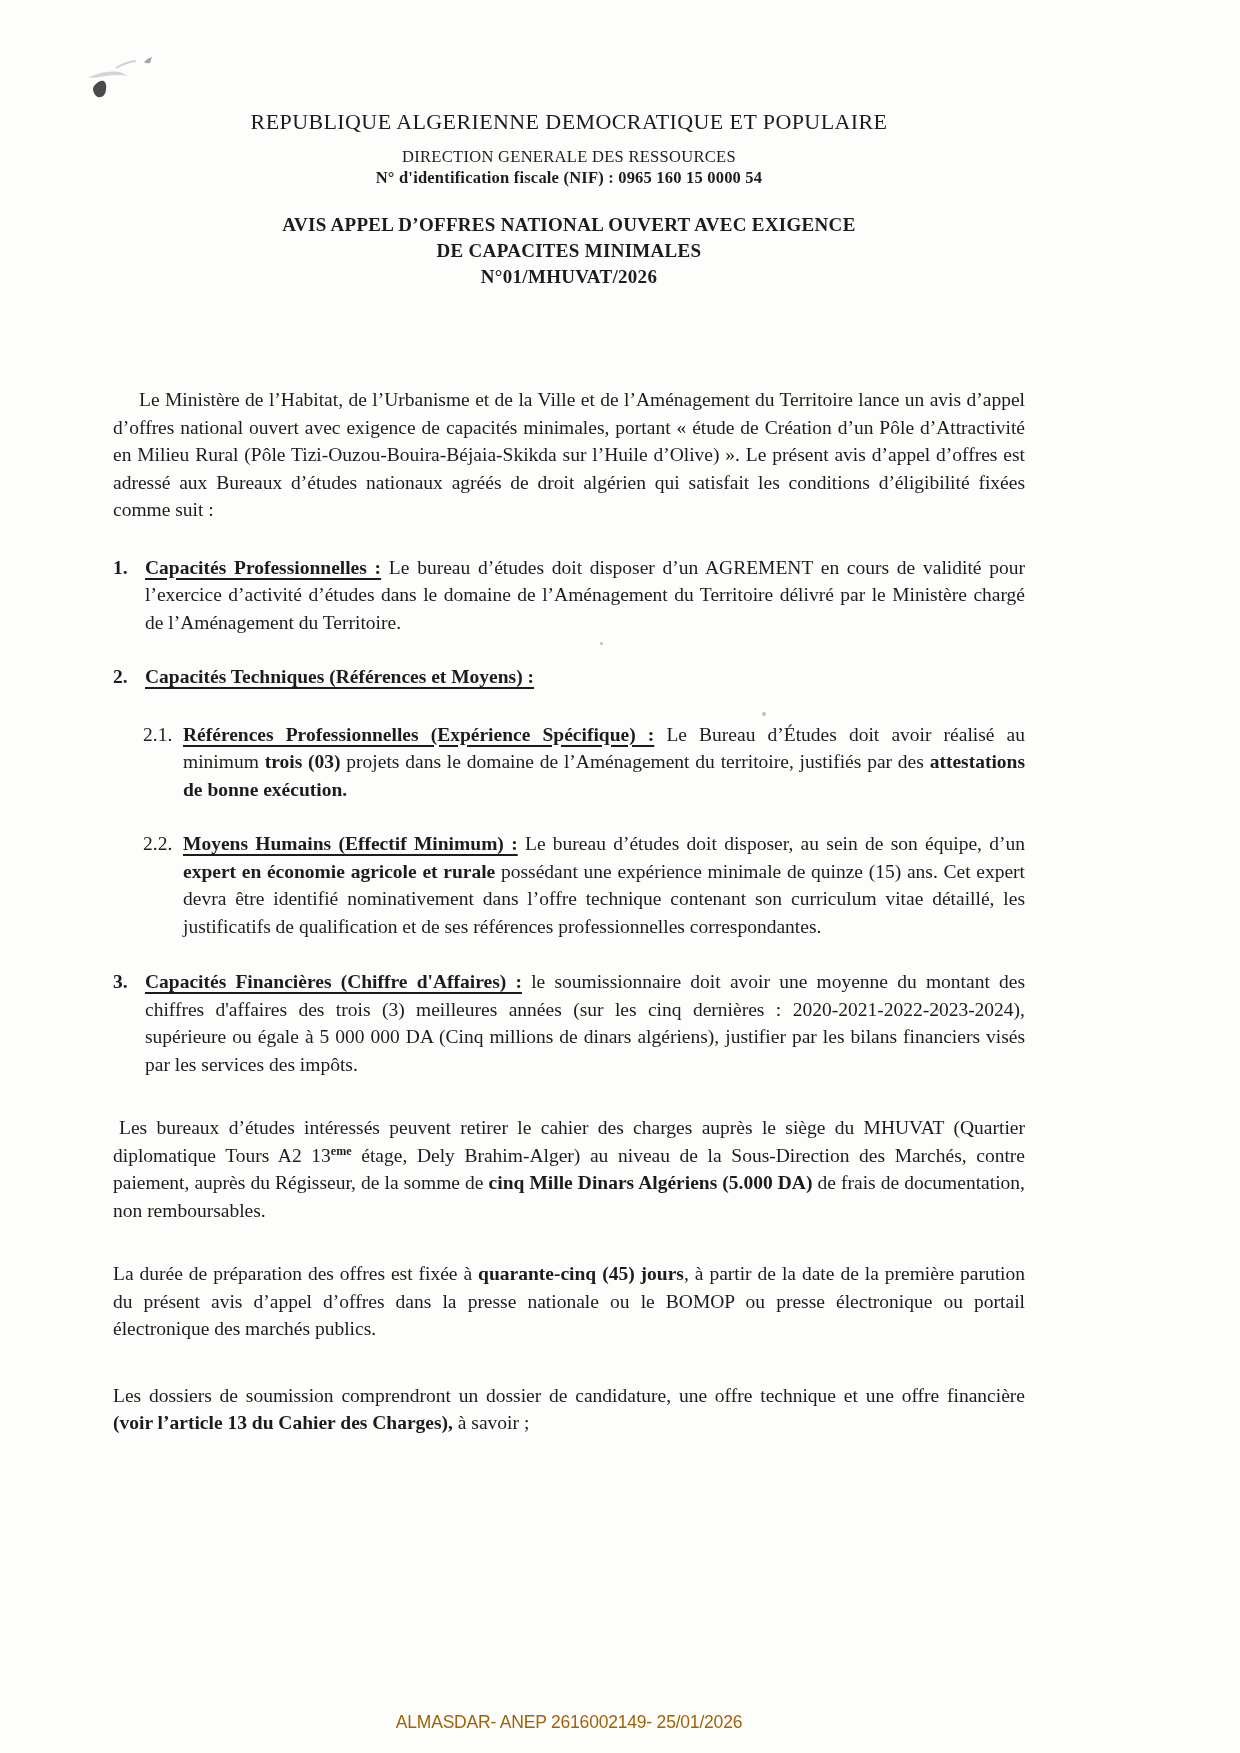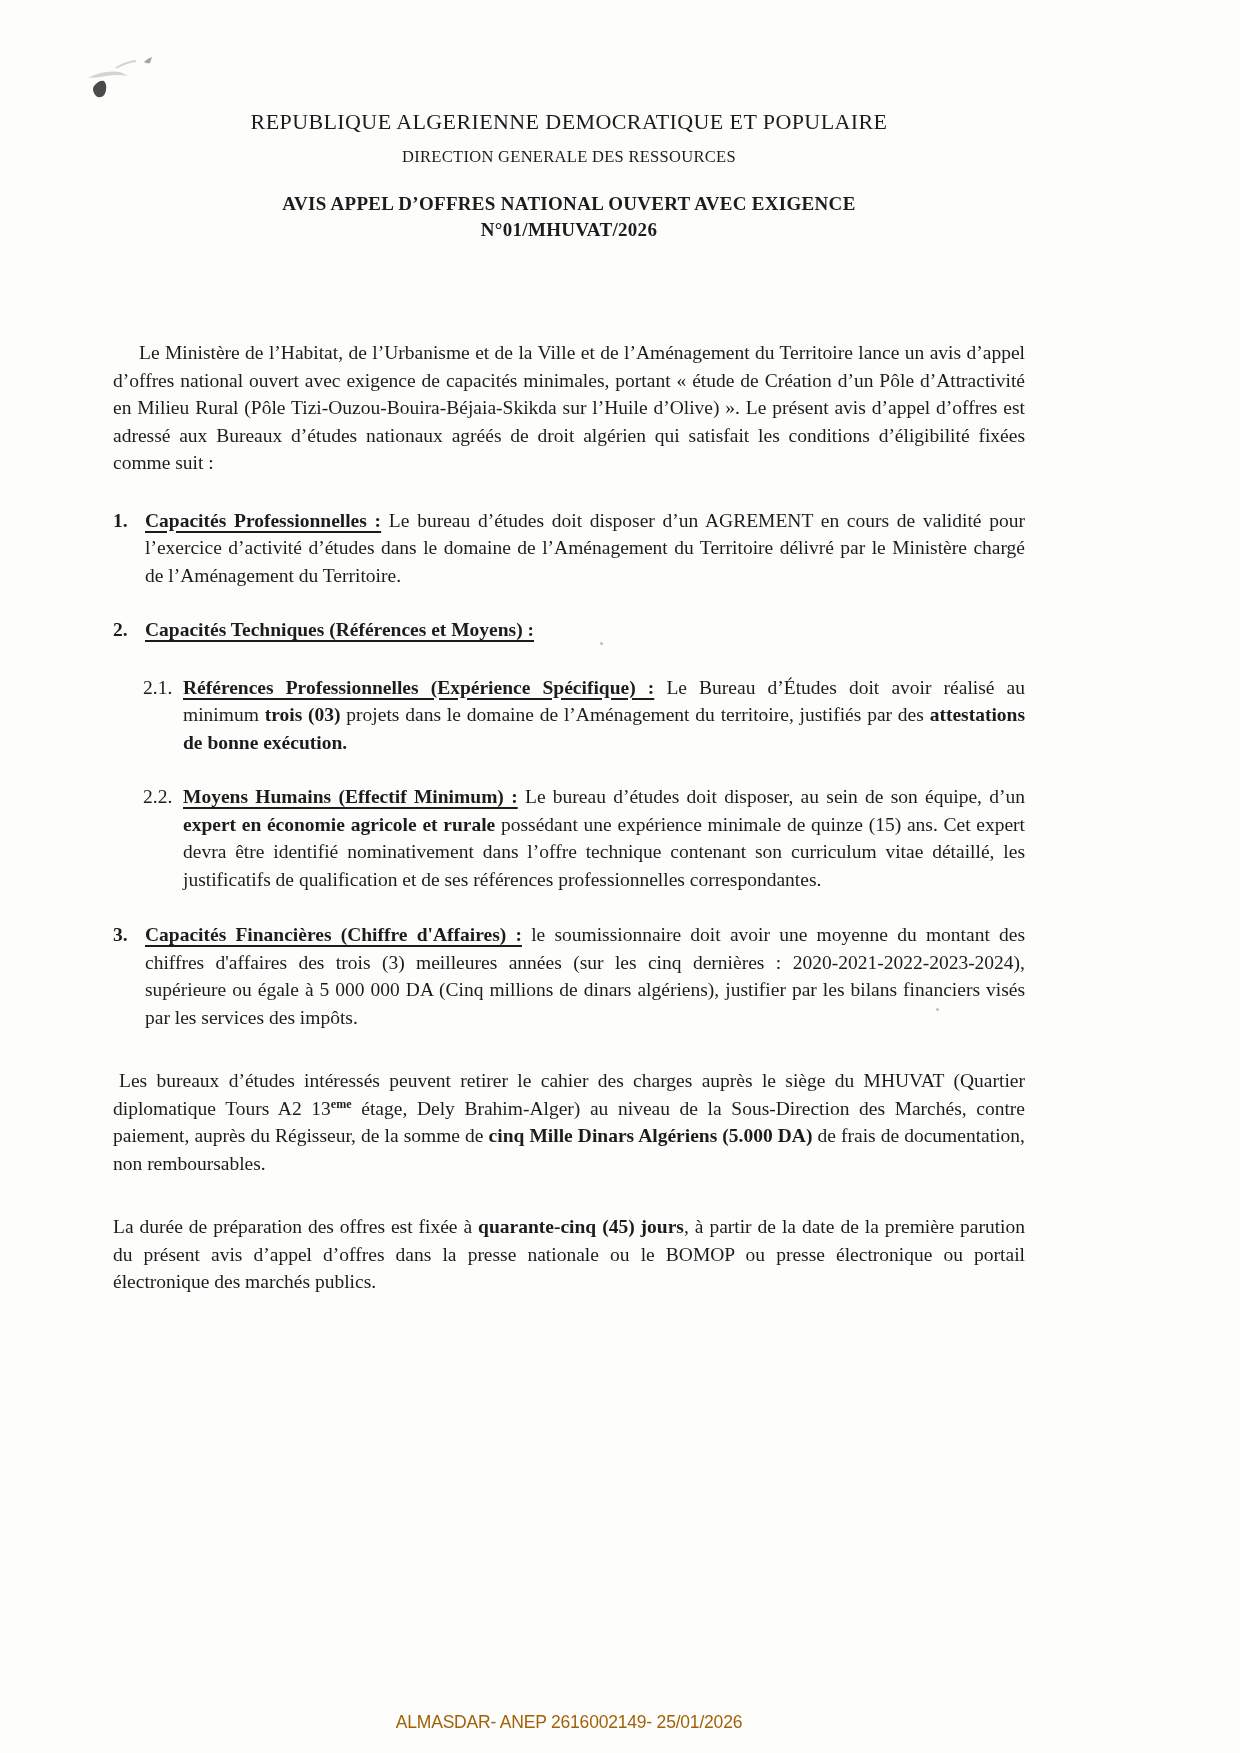--- a/index.html
+++ b/index.html
@@ -143,24 +143,26 @@
 
   <div class="speck" style="left:762px; top:712px; width:4px; height:4px;"></div>
   <div class="speck" style="left:936px; top:1008px; width:3px; height:3px;"></div>
   <div class="speck" style="left:600px; top:642px; width:3px; height:3px;"></div>
 
   <div class="content">
 
     <div class="doc-header">
       <div class="republic-line">REPUBLIQUE ALGERIENNE DEMOCRATIQUE ET POPULAIRE</div>
       <div class="direction-line">DIRECTION GENERALE DES RESSOURCES</div>
+      <div class="nif-line">N° d'identification fiscale (NIF) : 0965 160 15 0000 54</div>
     </div>
 
     <div class="notice-title">
       <div>AVIS APPEL D’OFFRES NATIONAL OUVERT AVEC EXIGENCE</div>
+      <div>DE CAPACITES MINIMALES</div>
       <div>N°01/MHUVAT/2026</div>
     </div>
 
     <p class="body-text intro-paragraph">Le Ministère de l’Habitat, de l’Urbanisme et de la Ville et de l’Aménagement du Territoire lance un avis d’appel d’offres national ouvert avec exigence de capacités minimales, portant « étude de Création d’un Pôle d’Attractivité en Milieu Rural (Pôle Tizi-Ouzou-Bouira-Béjaia-Skikda sur l’Huile d’Olive) ». Le présent avis d’appel d’offres est adressé aux Bureaux d’études nationaux agréés de droit algérien qui satisfait les conditions d’éligibilité fixées comme suit :</p>
 
     <div class="body-text list-item mt-item1">
       <span class="item-number">1.</span>
       <span class="heading-underline">Capacités Professionnelles :</span><span> Le bureau d’études doit disposer d’un AGREMENT en cours de validité pour l’exercice d’activité d’études dans le domaine de l’Aménagement du Territoire délivré par le Ministère chargé de l’Aménagement du Territoire.</span>
     </div>
 
@@ -181,18 +183,19 @@
 
     <div class="body-text list-item mt-item3">
       <span class="item-number">3.</span>
       <span class="heading-underline">Capacités Financières (Chiffre d'Affaires) :</span><span> le soumissionnaire doit avoir une moyenne du montant des chiffres d'affaires des trois (3) meilleures années (sur les cinq dernières : 2020-2021-2022-2023-2024), supérieure ou égale à 5 000 000 DA (Cinq millions de dinars algériens), justifier par les bilans financiers visés par les services des impôts.</span>
     </div>
 
     <p class="body-text mt-paraA"><span>Les bureaux d’études intéressés peuvent retirer le cahier des charges auprès le siège du MHUVAT (Quartier diplomatique Tours A2 13</span><sup class="ord">eme</sup><span> étage, Dely Brahim-Alger) au niveau de la Sous-Direction des Marchés, contre paiement, auprès du Régisseur, de la somme de </span><span class="b">cinq Mille Dinars Algériens (5.000 DA)</span><span> de frais de documentation, non remboursables.</span></p>
 
     <p class="body-text mt-paraB"><span>La durée de préparation des offres est fixée à </span><span class="b">quarante-cinq (45) jours</span><span>, à partir de la date de la première parution du présent avis d’appel d’offres dans la presse nationale ou le BOMOP ou presse électronique ou portail électronique des marchés publics.</span></p>
 
+    <p class="body-text mt-paraC"><span>Les dossiers de soumission comprendront un dossier de candidature, une offre technique et une offre financière </span><span class="b">(voir l’article 13 du Cahier des Charges),</span><span> à savoir ;</span></p>
 
   </div>
 
   <div class="doc-footer">ALMASDAR- ANEP 2616002149- 25/01/2026</div>
 
 </div>
 
 </body></html>

